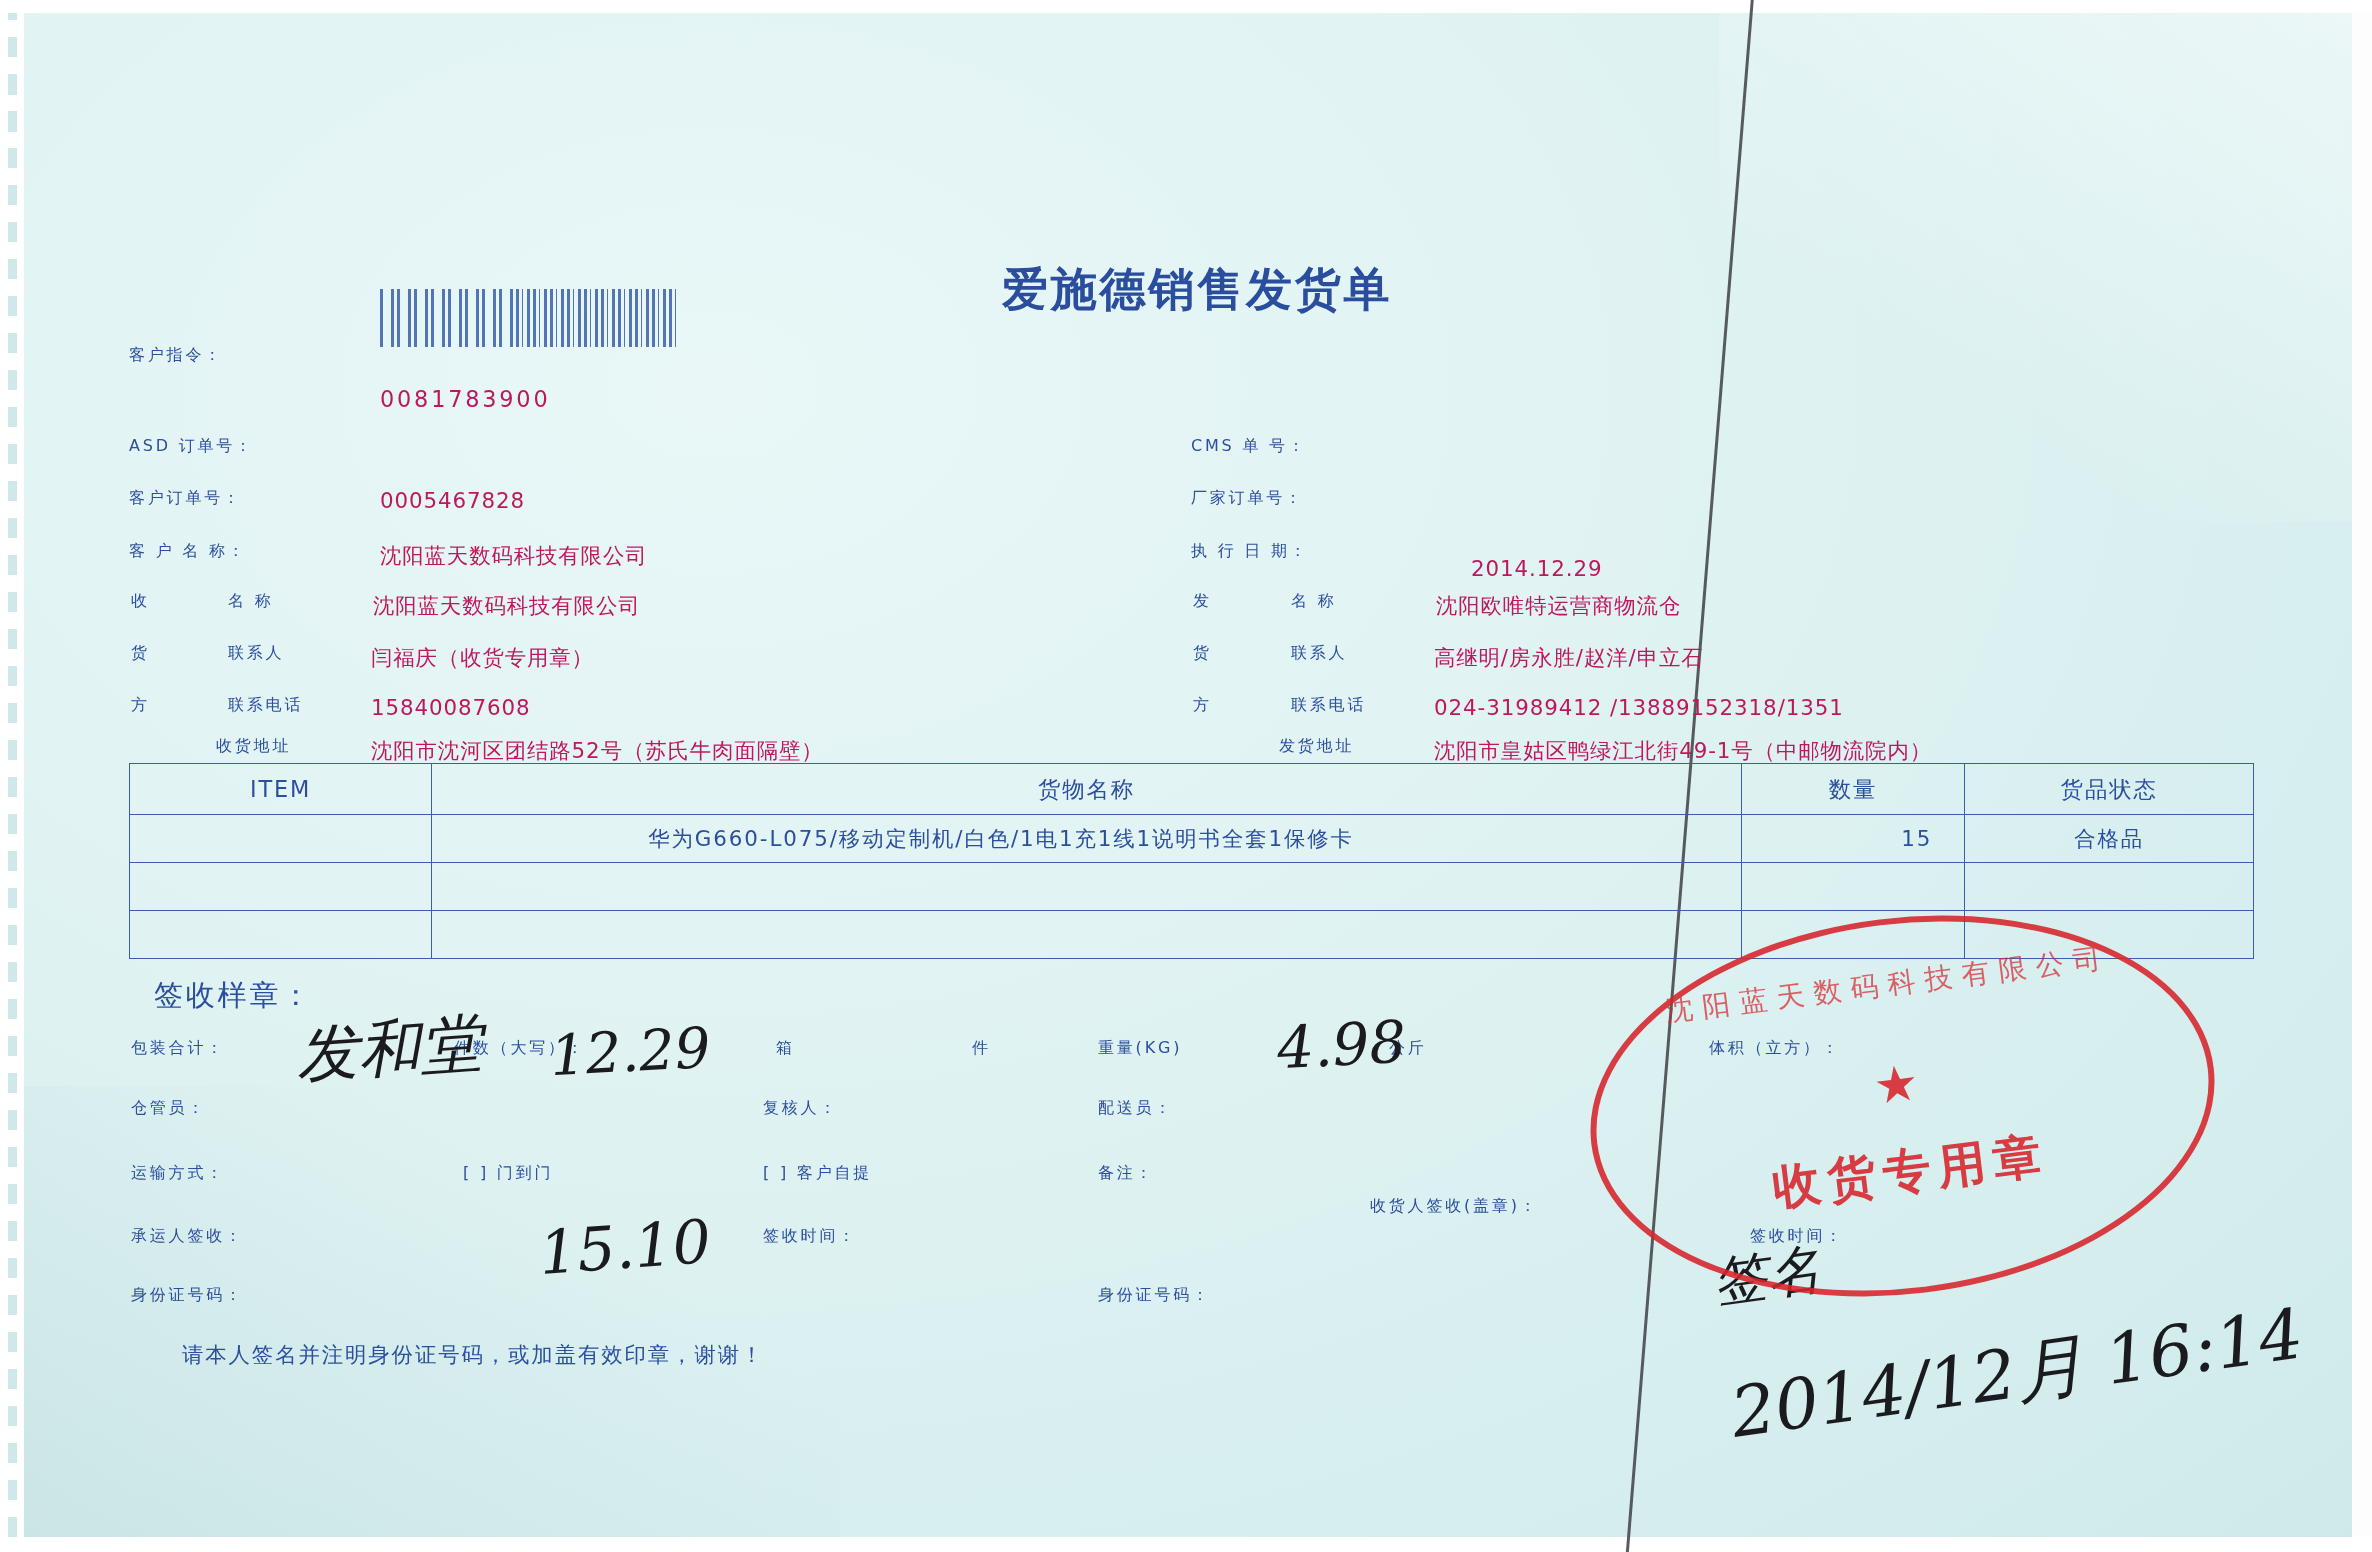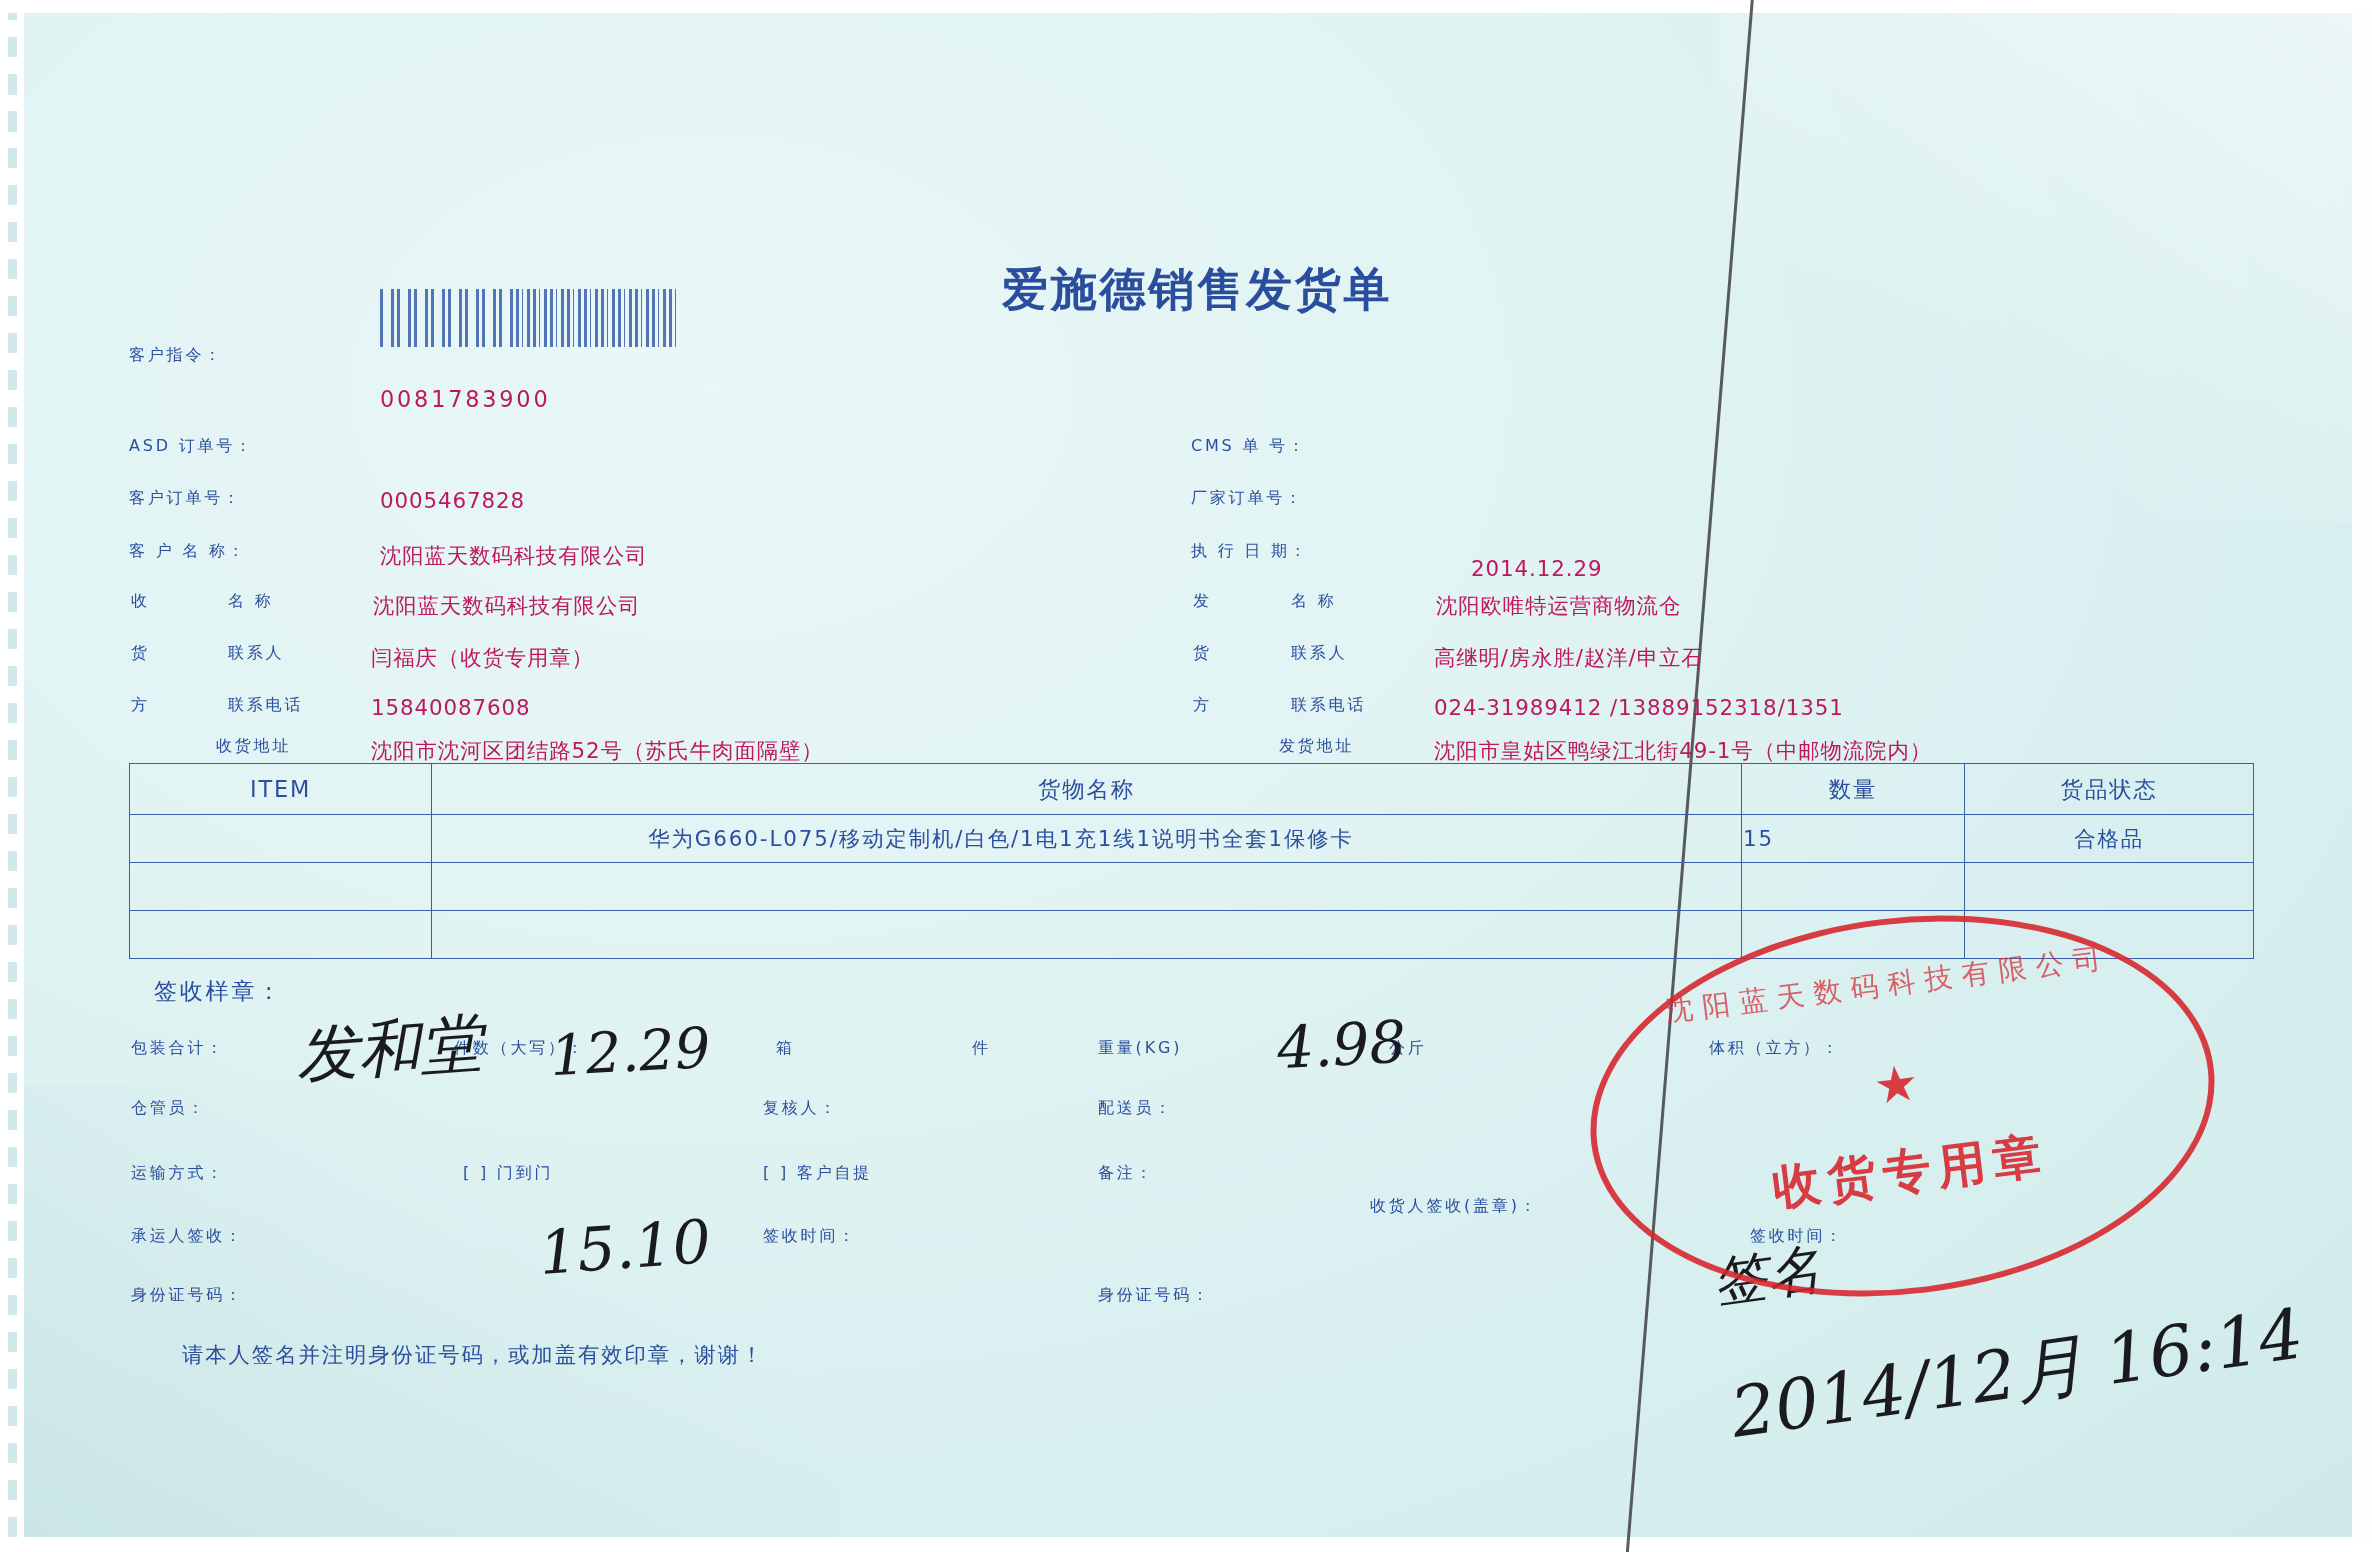--- a/index.html
+++ b/index.html
@@ -151,21 +151,21 @@
     height: 45px;
     font-weight: normal;
     letter-spacing: 1.9px;
   }
   .tbl th { height: 48px; font-size: 22.4px; }
   .col-item  { width: 336px; text-align: center; }
   .col-goods { width: 1249px; }
   .col-qty   { width: 214px; text-align: center; }
   .col-stat  { width: 326px; text-align: center; }
   .goods-cell { padding-left: 216px; font-size: 21.4px; letter-spacing: 0px; }
-  .qty-cell { text-align: left; padding-right: 32px; }
+  .qty-cell { text-align: right; padding-right: 32px; }
 
   
   .hand {
     position: absolute;
     color: #1b1b1f;
     font-family: "DejaVu Serif", serif;
     font-style: italic;
     white-space: nowrap;
   }
 
@@ -301,21 +301,21 @@
       </tr>
       <tr>
         <td class="col-item"></td>
         <td class="col-goods goods-cell"></td>
         <td class="col-qty qty-cell"></td>
         <td class="col-stat"></td>
       </tr>
     </tbody>
   </table>
 
-  <div class="lbl" style="left:154px; top:976px; font-size:23px;">签收样章：</div>
+  <div class="lbl" style="left:154px; top:976px; font-size:29px;">签收样章：</div>
 
   <div class="lbl" style="left:131px; top:1038px;">包装合计：</div>
   <div class="lbl" style="left:454px; top:1038px;">件数（大写）：</div>
   <div class="lbl" style="left:776px; top:1038px;">箱</div>
   <div class="lbl" style="left:972px; top:1038px;">件</div>
   <div class="lbl" style="left:1098px; top:1038px;">重量(KG)</div>
   <div class="lbl" style="left:1389px; top:1038px;">公斤</div>
   <div class="lbl" style="left:1709px; top:1038px;">体积（立方）：</div>
 
   <div class="lbl" style="left:131px; top:1098px;">仓管员：</div>

